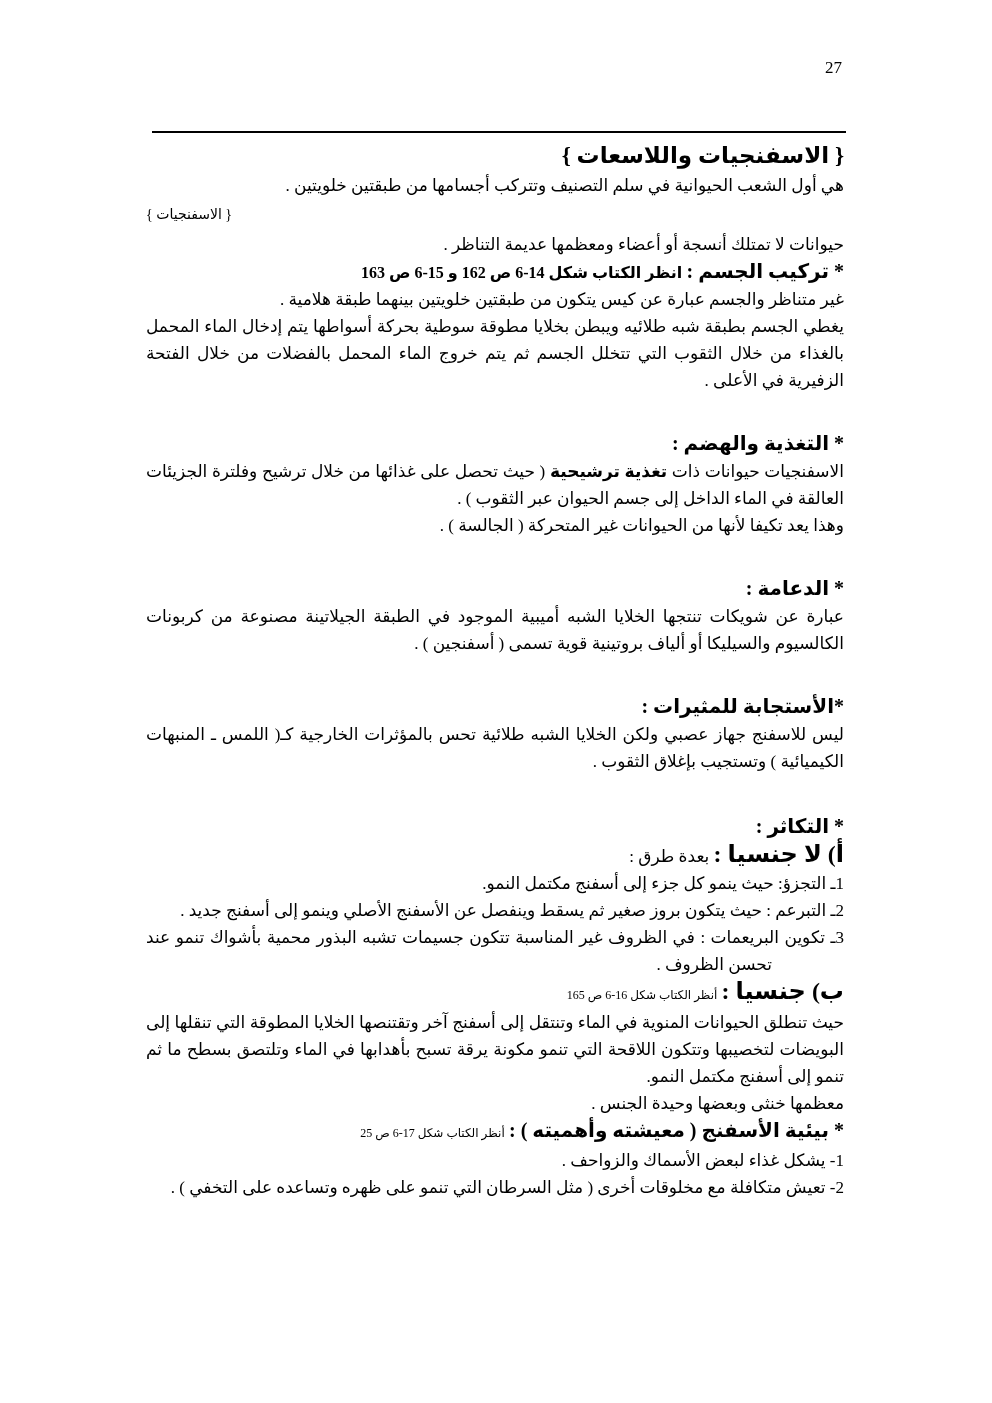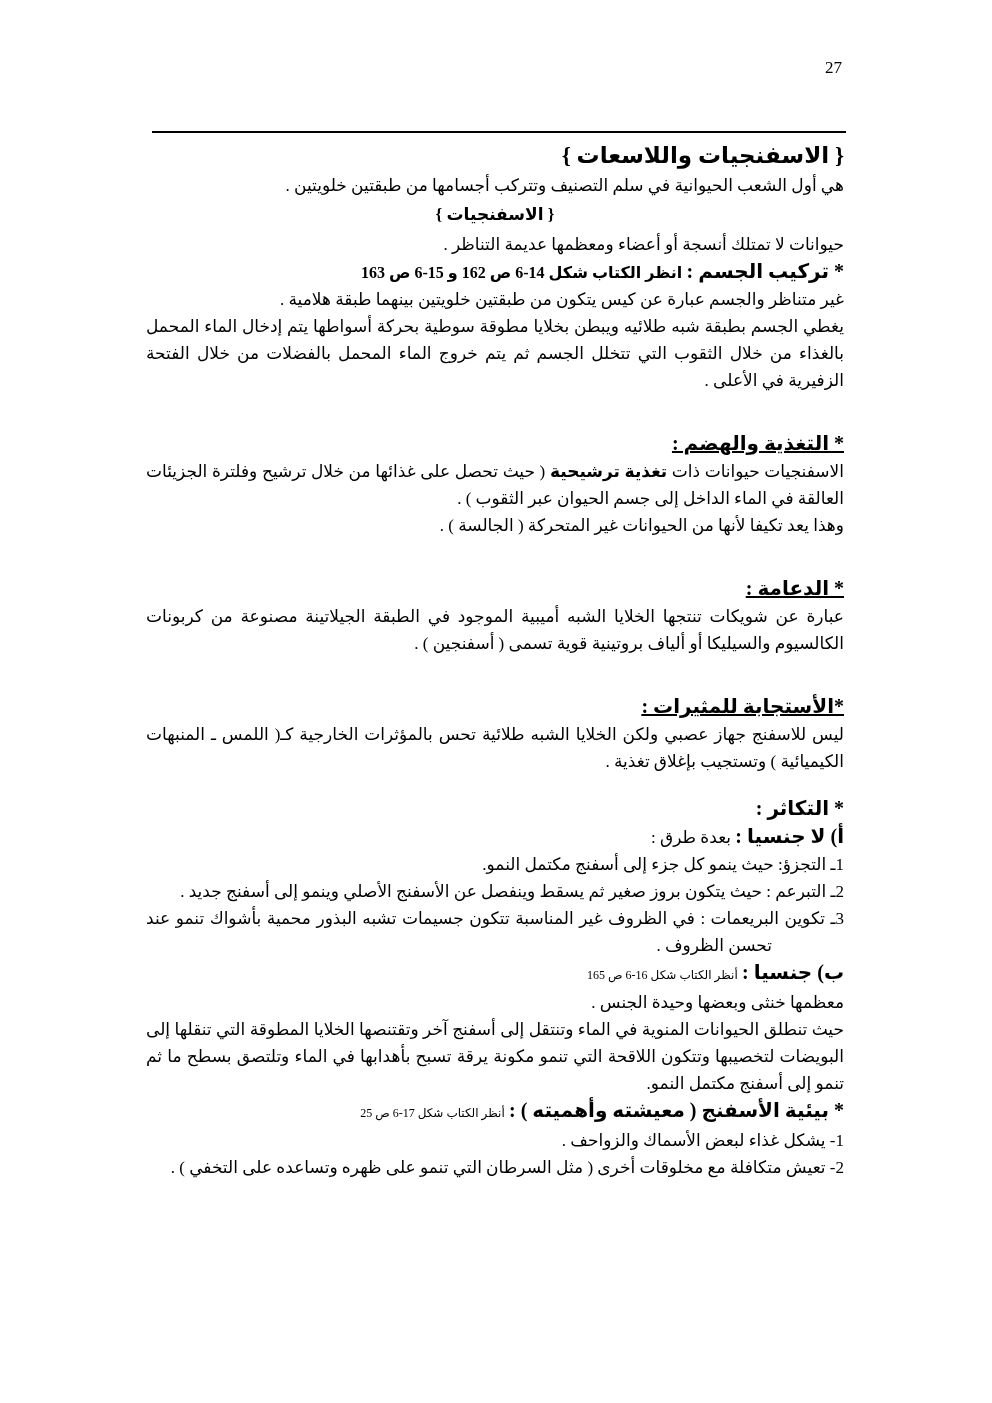--- a/index.html
+++ b/index.html
@@ -41,52 +41,52 @@
     font-size: 17px;
     line-height: 27px;
     text-align: justify;
   }
   .title {
     font-size: 23px;
     font-weight: 700;
     line-height: 32px;
   }
   .subtitle {
-    font-size: 17px;
-    font-weight: 700;
+    font-size: 14px;
+    font-weight: 400;
     line-height: 32px;
-    text-align: center;
+    text-align: left;
   }
   .heading {
     font-size: 20px;
     font-weight: 700;
     line-height: 30px;
   }
-  .sect { margin-top: 34px; text-decoration: underline; }
-  .sect-sm { margin-top: 18px; }
+  .sect { margin-top: 34px; }
+  .sect-sm { margin-top: 36px; }
   .inline-h {
     font-size: 20px;
     font-weight: 700;
   }
   .ref-bold {
     font-size: 16px;
     font-weight: 700;
   }
   .ref {
     font-size: 12px;
     font-weight: 400;
   }
   .para { margin: 0; }
   .item {
     padding-right: 72px;
     text-indent: -72px;
   }
   .item b { font-weight: 400; }
   .sub-label {
-    font-size: 20px;
+    font-size: 24px;
     font-weight: 700;
   }
 </style>
 </head>
 <body>
 
 <div class="page">
 
   <div class="page-number">27</div>
 
@@ -114,21 +114,21 @@
       <span>الاسفنجيات حيوانات ذات</span>
       <b>تغذية ترشيحية</b>
       <span>( حيث تحصل على غذائها من خلال ترشيح وفلترة الجزيئات العالقة في الماء الداخل إلى جسم الحيوان عبر الثقوب ) .</span>
     </p>
     <p class="para">وهذا يعد تكيفا لأنها من الحيوانات غير المتحركة ( الجالسة ) .</p>
 
     <div class="heading sect">* الدعامة :</div>
     <p class="para">عبارة عن شويكات تنتجها الخلايا الشبه أميبية الموجود في الطبقة الجيلاتينة مصنوعة من كربونات الكالسيوم والسيليكا أو ألياف بروتينية قوية تسمى ( أسفنجين ) .</p>
 
     <div class="heading sect">*الأستجابة للمثيرات :</div>
-    <p class="para">ليس للاسفنج جهاز عصبي ولكن الخلايا الشبه طلائية تحس بالمؤثرات الخارجية كـ( اللمس ـ المنبهات الكيميائية ) وتستجيب بإغلاق تغذية .</p>
+    <p class="para">ليس للاسفنج جهاز عصبي ولكن الخلايا الشبه طلائية تحس بالمؤثرات الخارجية كـ( اللمس ـ المنبهات الكيميائية ) وتستجيب بإغلاق الثقوب .</p>
 
     <div class="heading sect-sm">* التكاثر :</div>
 
     <p class="para">
       <span class="sub-label">أ) لا جنسيا :</span>
       <span>بعدة طرق :</span>
     </p>
 
     <p class="para item">
       <b>1ـ التجزؤ:</b>
@@ -140,22 +140,22 @@
     </p>
     <p class="para item">
       <b>3ـ تكوين البريعمات :</b>
       <span>في الظروف غير المناسبة تتكون جسيمات تشبه البذور محمية بأشواك تنمو عند تحسن الظروف .</span>
     </p>
 
     <p class="para">
       <span class="sub-label">ب) جنسيا :</span>
       <span class="ref">أنظر الكتاب شكل 16-6 ص 165</span>
     </p>
+    <p class="para">حيث تنطلق الحيوانات المنوية في الماء وتنتقل إلى أسفنج آخر وتقتنصها الخلايا المطوقة التي تنقلها إلى البويضات لتخصيبها وتتكون اللاقحة التي تنمو مكونة يرقة تسبح بأهدابها في الماء وتلتصق بسطح ما ثم تنمو إلى أسفنج مكتمل النمو.</p>
     <p class="para">معظمها خنثى وبعضها وحيدة الجنس .</p>
-    <p class="para">حيث تنطلق الحيوانات المنوية في الماء وتنتقل إلى أسفنج آخر وتقتنصها الخلايا المطوقة التي تنقلها إلى البويضات لتخصيبها وتتكون اللاقحة التي تنمو مكونة يرقة تسبح بأهدابها في الماء وتلتصق بسطح ما ثم تنمو إلى أسفنج مكتمل النمو.</p>
 
     <p class="para">
       <span class="inline-h">* بيئية الأسفنج ( معيشته وأهميته ) :</span>
       <span class="ref">أنظر الكتاب شكل 17-6 ص 25</span>
     </p>
     <p class="para item">
       <b>1-</b>
       <span>يشكل غذاء لبعض الأسماك والزواحف .</span>
     </p>
     <p class="para item">

